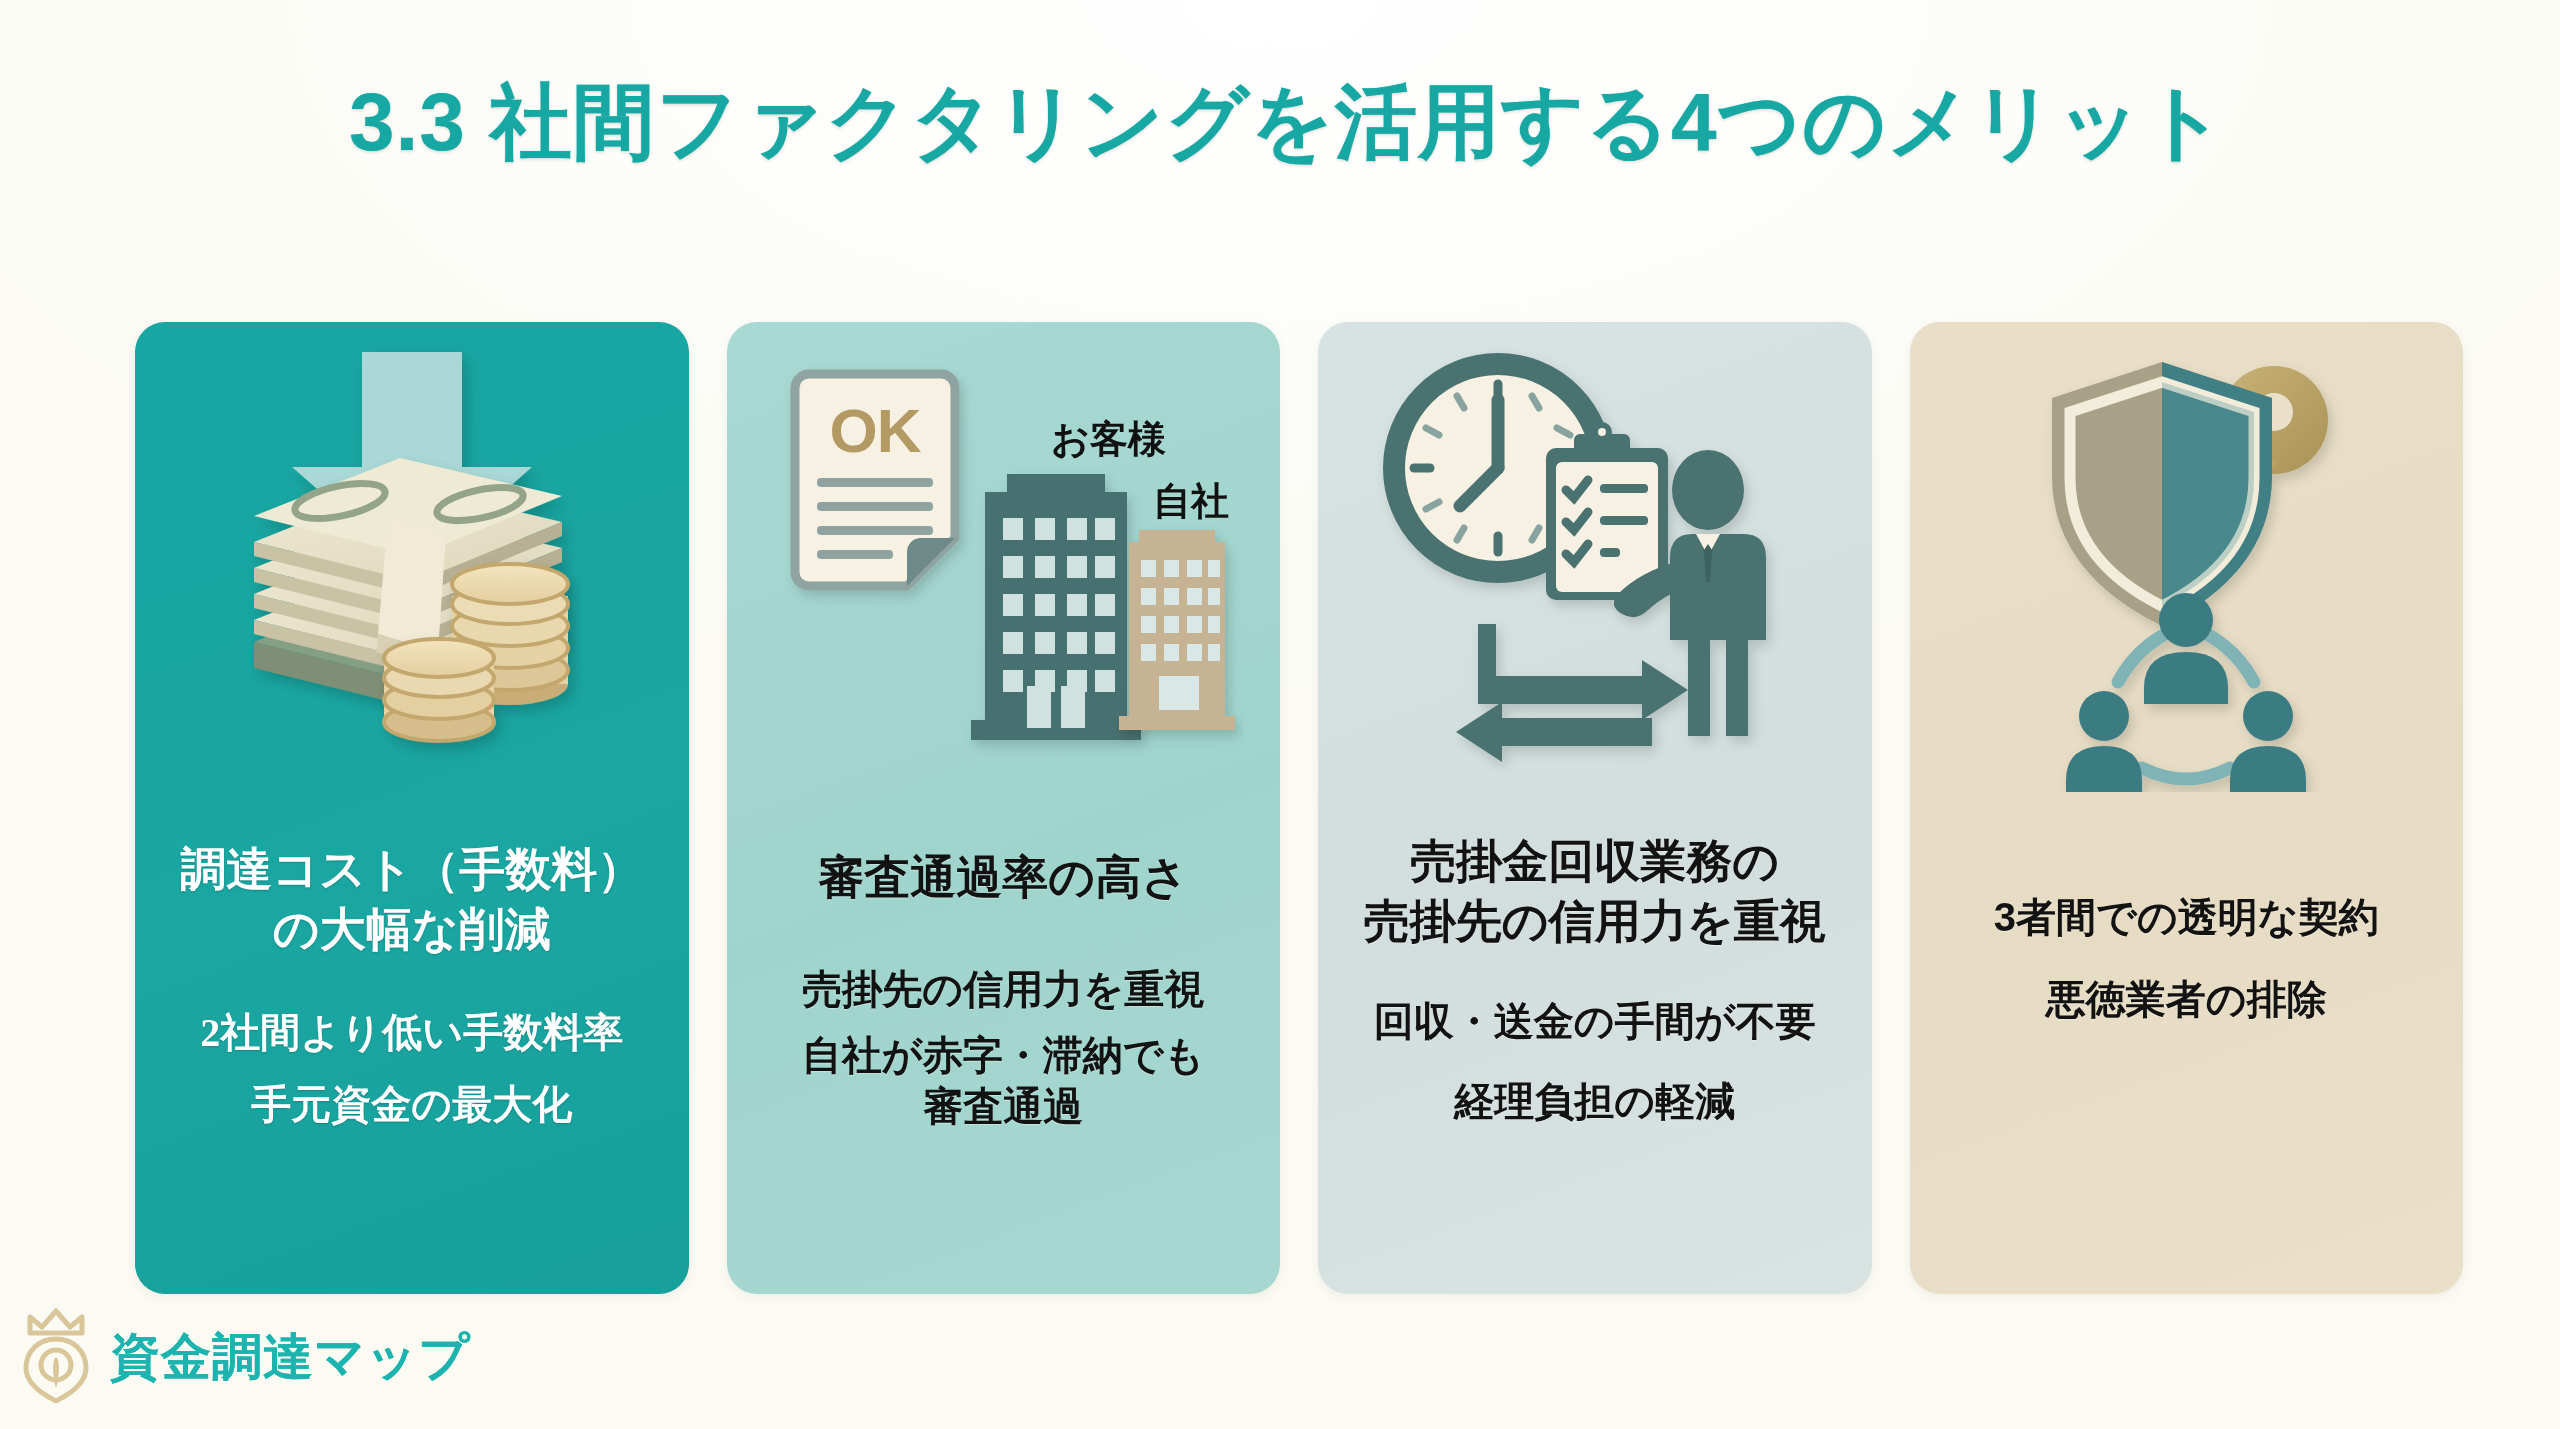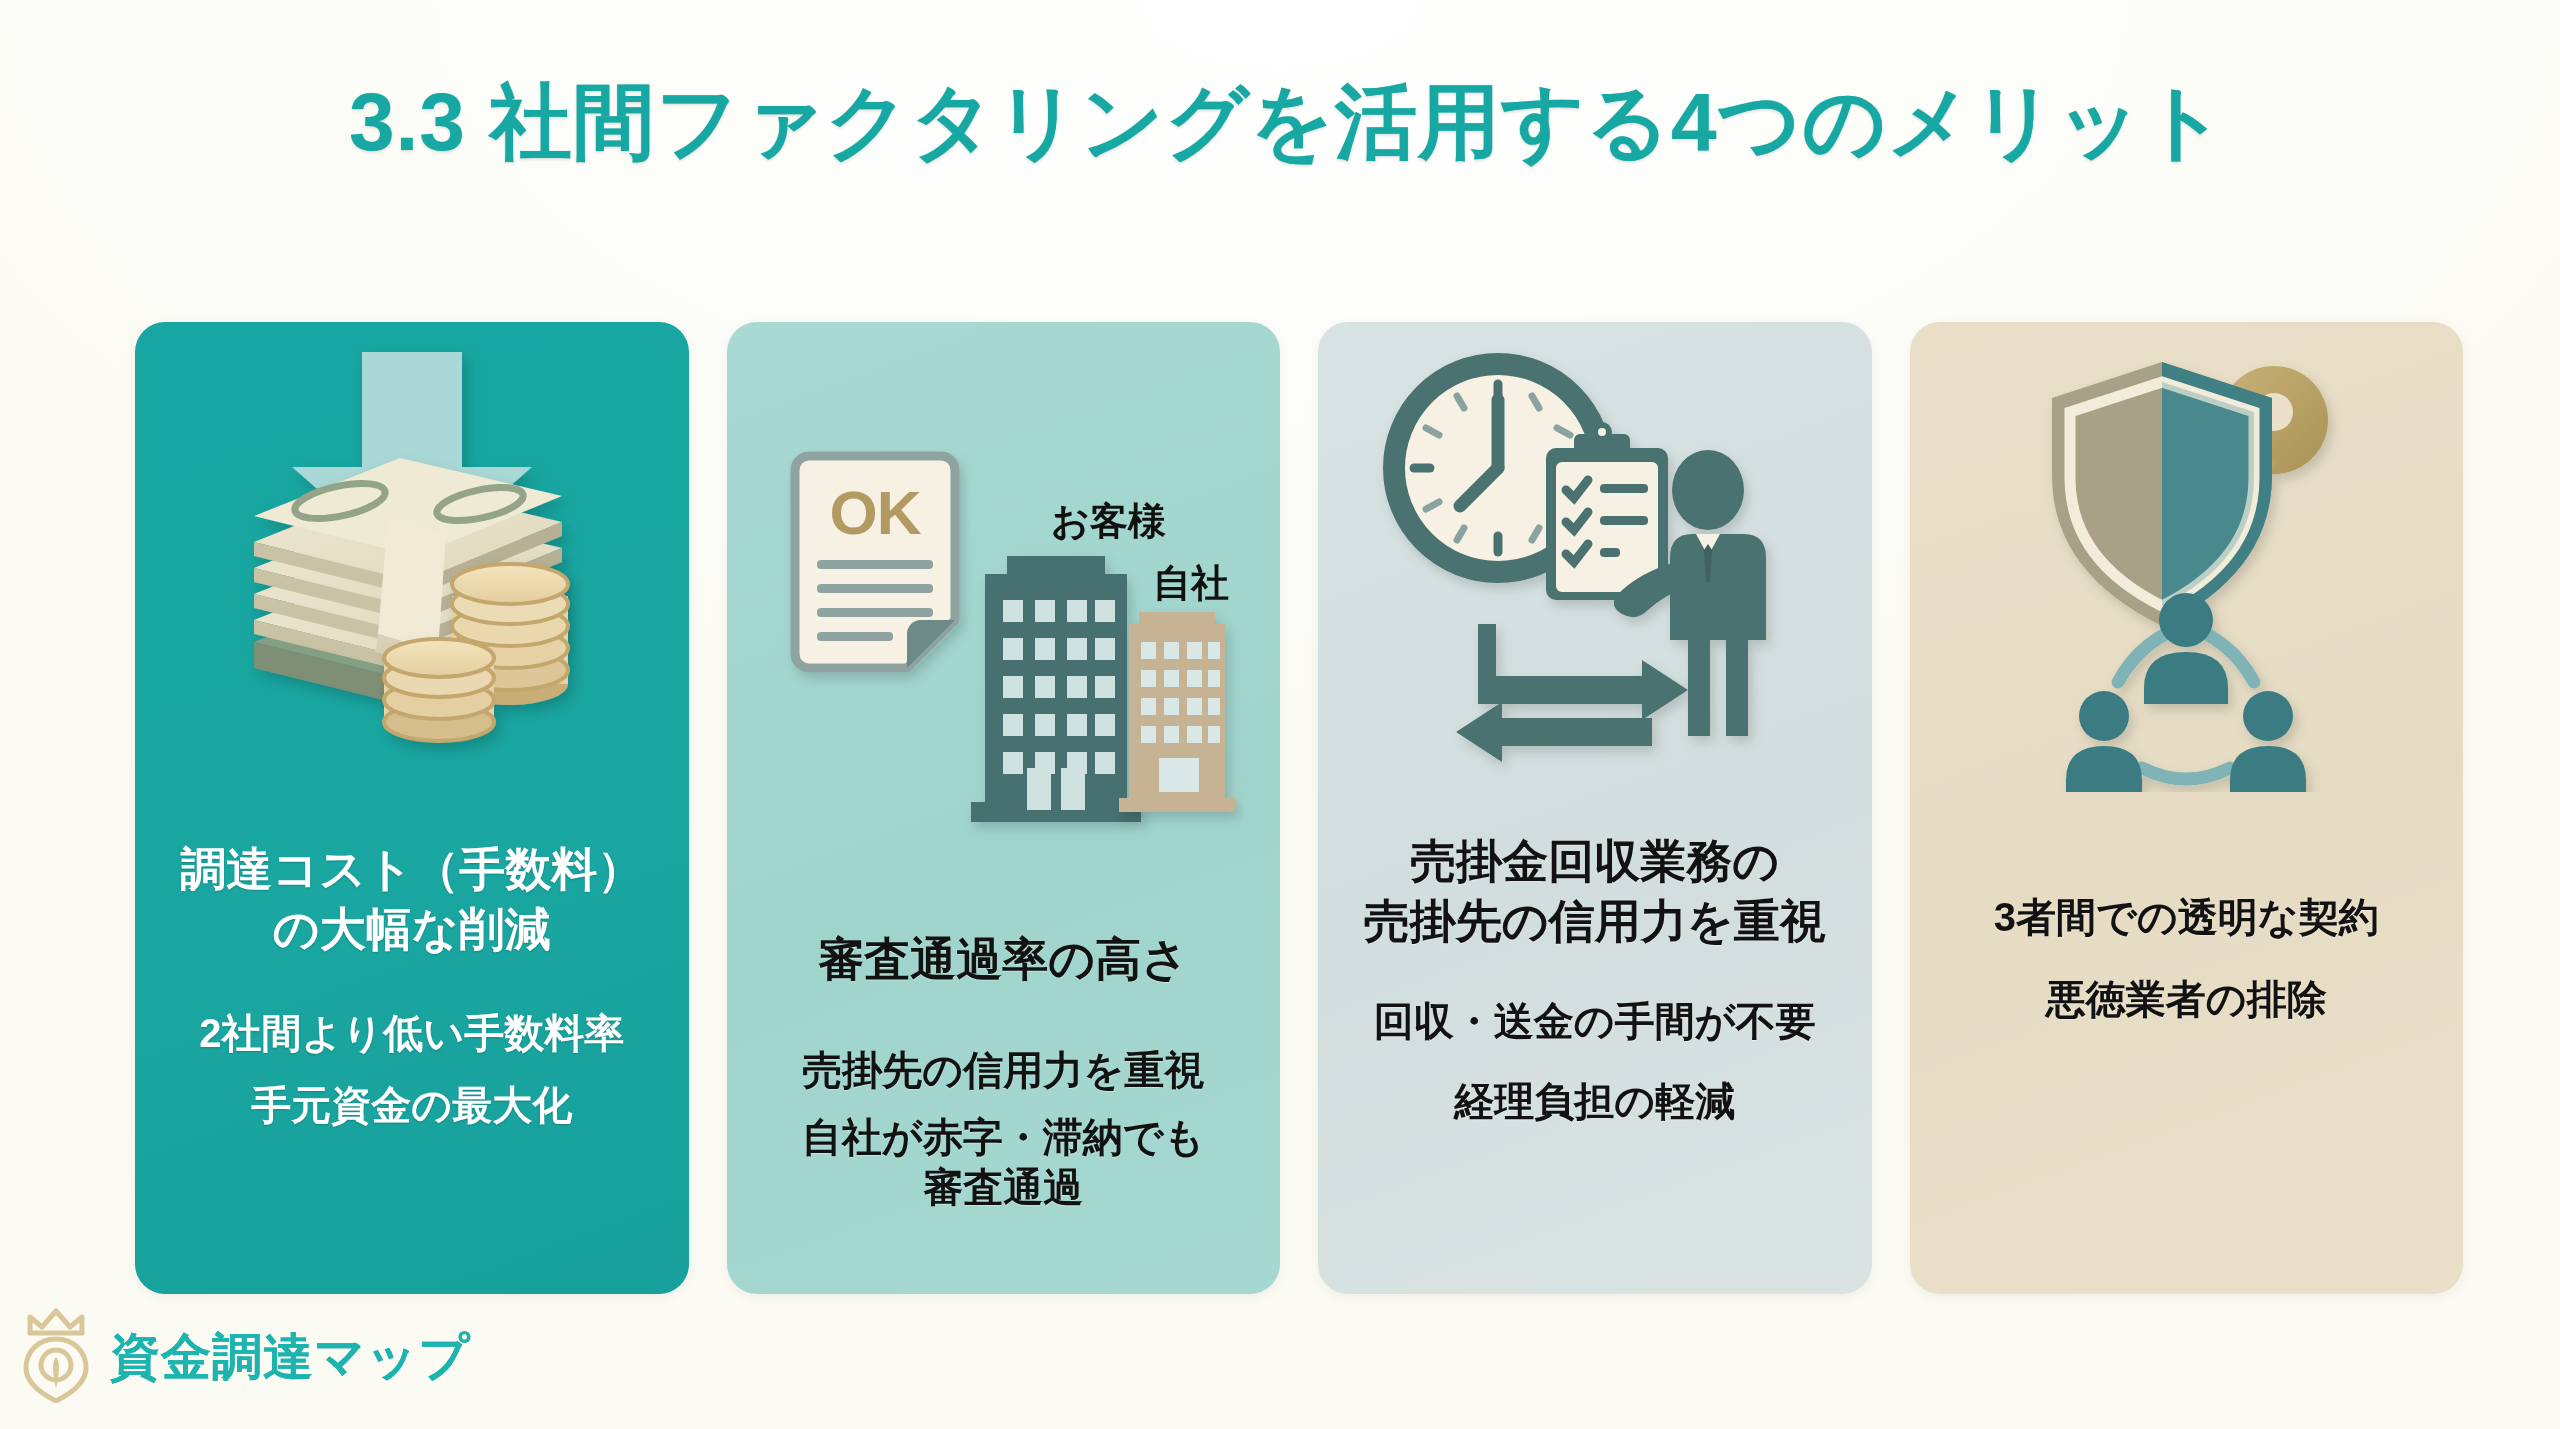--- a/index.html
+++ b/index.html
@@ -47,22 +47,22 @@
 
   .card {
     position: relative;
     border-radius: 30px;
     overflow: hidden;
     box-shadow: 0 3px 12px rgba(0,0,0,.055);
     display: flex;
     flex-direction: column;
     align-items: center;
   }
-  .card-1 { background: linear-gradient(160deg, #17A6A2 0%, #1AA6A1 55%, #17A09C 100%); }
-  .card-2 { background: linear-gradient(160deg, #a8d9d2 0%, #9fd4cd 55%, #a6d8d1 100%); justify-content: center; }
+  .card-1 { background: linear-gradient(160deg, #17A6A2 0%, #1AA6A1 55%, #17A09C 100%); font-family: Liberation Serif, serif; }
+  .card-2 { background: linear-gradient(160deg, #a8d9d2 0%, #9fd4cd 55%, #a6d8d1 100%); }
   .card-3 { background: linear-gradient(160deg, #d7e2e2 0%, #d2dedd 55%, #d8e3e2 100%); }
   .card-4 { background: linear-gradient(160deg, #e9dfc8 0%, #e6dcc4 55%, #eae0ca 100%); }
 
   
   .icon-stage {
     position: relative;
     width: 100%;
     height: 500px;
     flex: 0 0 500px;
   }

